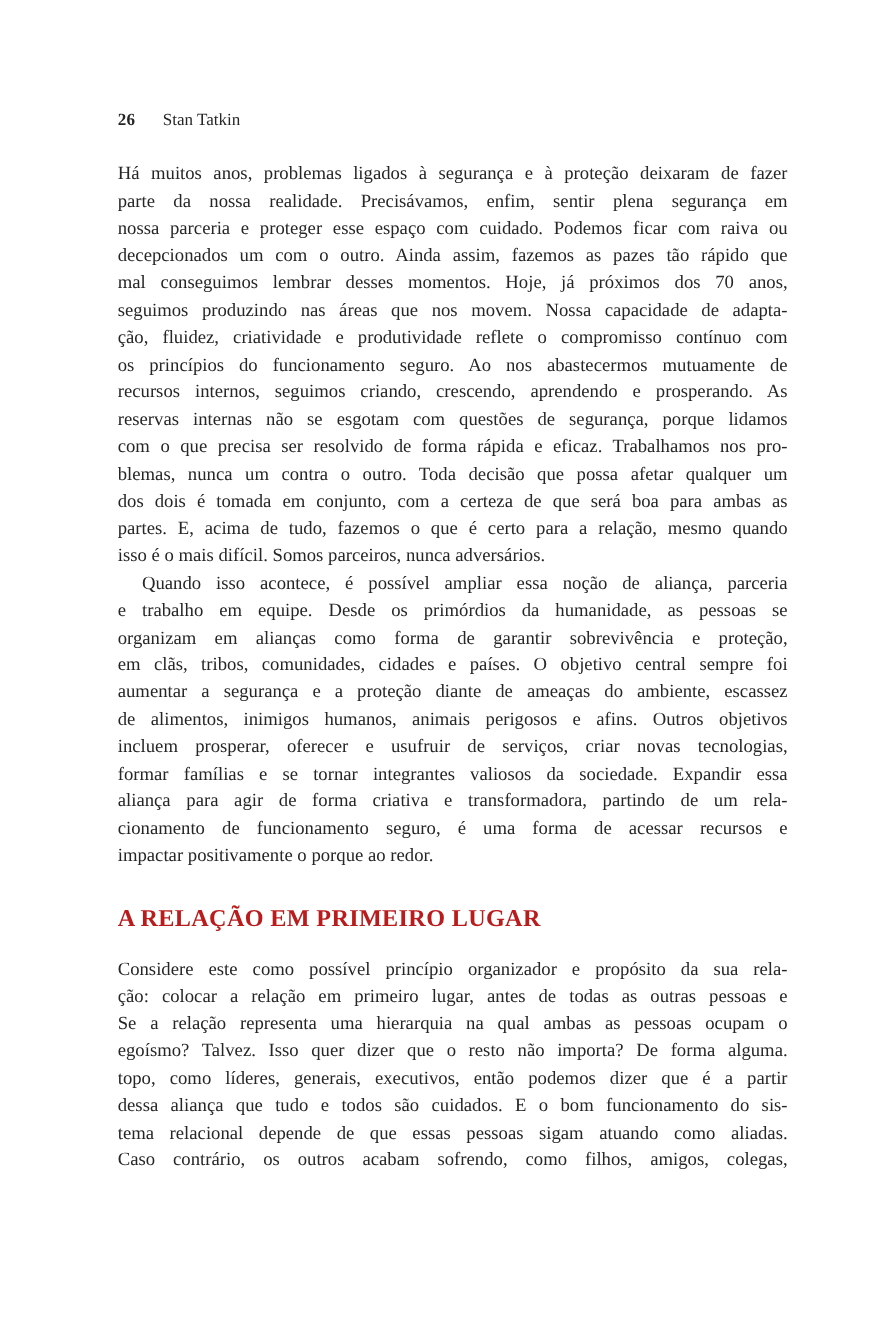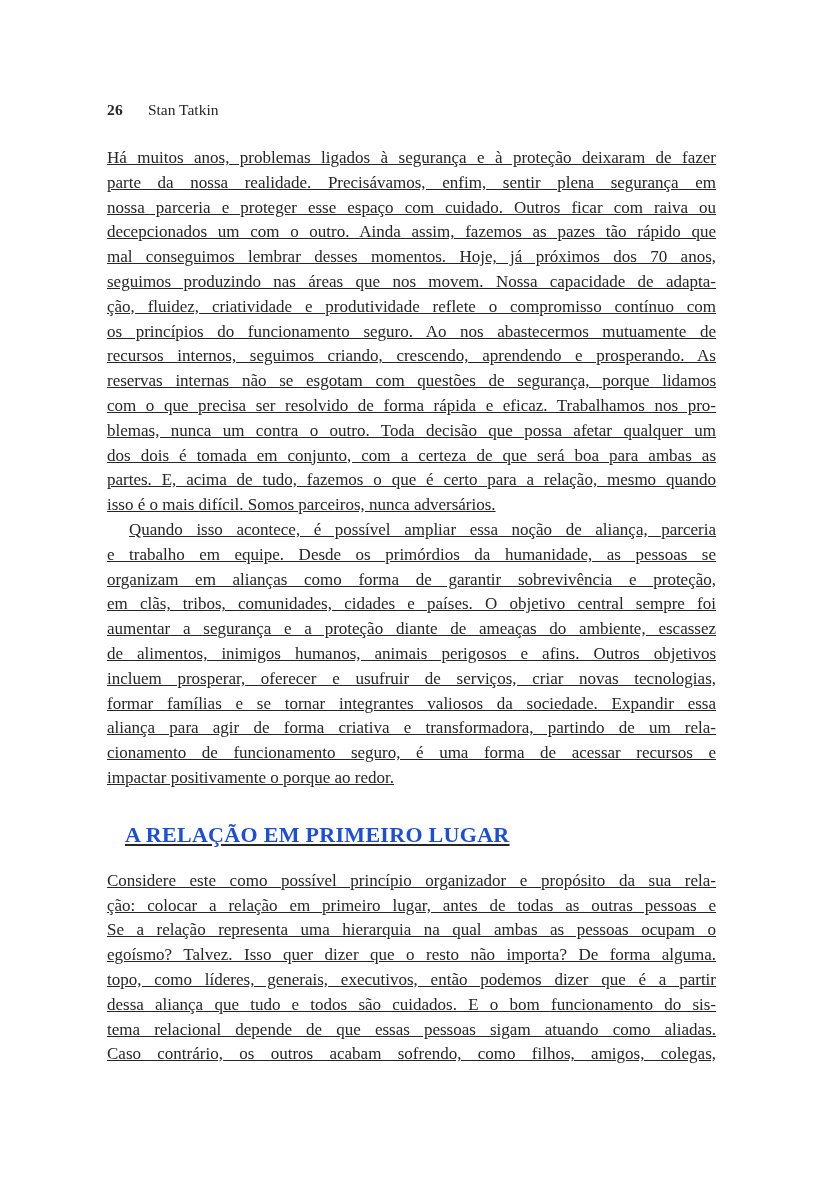--- a/index.html
+++ b/index.html
@@ -32,21 +32,20 @@
   .running-header .author {
     margin-left: 25px;
     font-weight: 400;
     font-family: Liberation Serif, serif;
   }
   .textcol {
     position: absolute;
     left: 107px;
     top: 146px;
     width: 609px;
-    text-decoration: underline;
   }
   .para {
     margin: 0;
     padding: 0;
   }
   .line {
     font-size: 17px;
     line-height: 24.8px;
     text-align: justify;
     text-align-last: justify;
@@ -54,44 +53,44 @@
     overflow: hidden;
   }
   .line.lastfree {
     text-align: right;
     text-align-last: left;
   }
   .line.indent {
     text-indent: 22px;
   }
   .section-heading {
-    margin: 30px 0 20px 18px;
+    margin: 30px 0 20px 0;
     font-size: 22px;
     line-height: 28px;
     font-weight: 700;
     letter-spacing: 0.3px;
-    color: #1d4ed8;
+    color: #b91c1c;
   }
 </style>
 </head>
 <body>
 
 <div class="page">
 
   <div class="running-header">
     <span class="pagenum">26</span>
     <span class="author">Stan Tatkin</span>
   </div>
 
   <div class="textcol">
     <div>
         <div class="para">
           <div class="line">Há muitos anos, problemas ligados à segurança e à proteção deixaram de fazer</div>
           <div class="line">parte da nossa realidade. Precisávamos, enfim, sentir plena segurança em</div>
-          <div class="line">nossa parceria e proteger esse espaço com cuidado. Outros ficar com raiva ou</div>
+          <div class="line">nossa parceria e proteger esse espaço com cuidado. Podemos ficar com raiva ou</div>
           <div class="line">decepcionados um com o outro. Ainda assim, fazemos as pazes tão rápido que</div>
           <div class="line">mal conseguimos lembrar desses momentos. Hoje, já próximos dos 70 anos,</div>
           <div class="line">seguimos produzindo nas áreas que nos movem. Nossa capacidade de adapta-</div>
           <div class="line">ção, fluidez, criatividade e produtividade reflete o compromisso contínuo com</div>
           <div class="line">os princípios do funcionamento seguro. Ao nos abastecermos mutuamente de</div>
           <div class="line">recursos internos, seguimos criando, crescendo, aprendendo e prosperando. As</div>
           <div class="line">reservas internas não se esgotam com questões de segurança, porque lidamos</div>
           <div class="line">com o que precisa ser resolvido de forma rápida e eficaz. Trabalhamos nos pro-</div>
           <div class="line">blemas, nunca um contra o outro. Toda decisão que possa afetar qualquer um</div>
           <div class="line">dos dois é tomada em conjunto, com a certeza de que será boa para ambas as</div>

